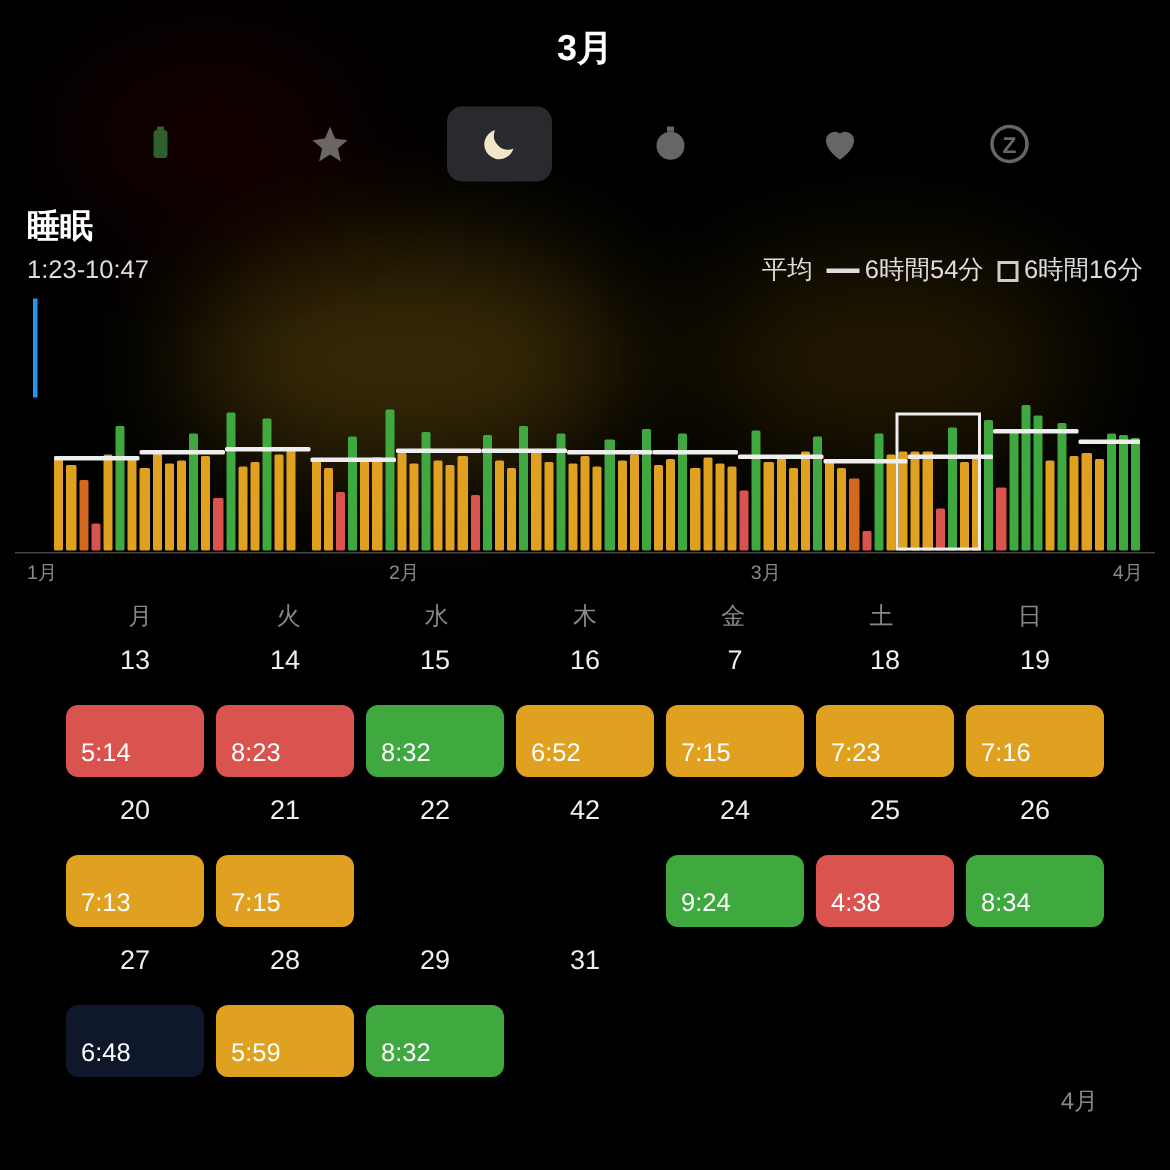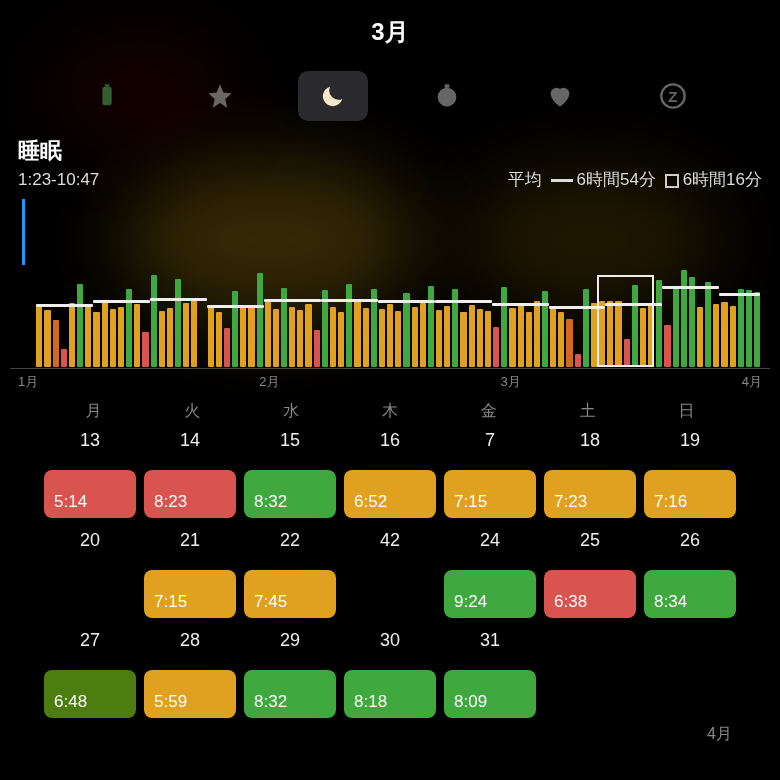--- a/index.html
+++ b/index.html
@@ -26,21 +26,21 @@
   .avg-seg { position:absolute; height:3px; background:#eee; border-radius:1px; }
   .sel-box { position:absolute; border:2px solid #eee; background:transparent; }
   .xaxis { position:relative; display:flex; justify-content:space-between; margin:4px 18px 0; font-size:13px; color:#888; }
   .dow { display:grid; grid-template-columns:repeat(7,1fr); text-align:center; color:#888; font-size:16px; margin:10px 44px 4px; }
   .cal { display:grid; grid-template-columns:repeat(7,1fr); gap:8px 8px; margin:0 44px; }
   .cell { position:relative; height:92px; }
   .dnum { position:absolute; top:4px; left:50%; transform:translateX(-50%); font-size:18px; color:#eee; }
   .block { position:absolute; left:0; right:0; bottom:0; height:48px; border-radius:8px; display:flex; align-items:flex-end; padding:0 0 6px 10px; font-size:17px; color:#fff; font-weight:500; }
   .c-green { background:#3fa83f; }
   .c-orange { background:#e0a020; }
-  .c-dorange { background:#4d7c0f; }
+  .c-dorange { background:#0f172a; }
   .c-red { background:#d9534f; }
   .month-lbl { text-align:right; color:#888; font-size:16px; margin:6px 48px 0 0; }
 </style>
 </head>
 <body>
 <div class="app">
   <div class="glow g1"></div>
     <div class="glow g2"></div>
     <div class="glow g3"></div>
 
@@ -244,61 +244,56 @@
       <div class="cell">
         <div class="dnum">18</div>
         <div class="block c-orange">7:23</div>
       </div>
       <div class="cell">
         <div class="dnum">19</div>
         <div class="block c-orange">7:16</div>
       </div>
       <div class="cell">
         <div class="dnum">20</div>
+        <div class="block c-orange">7:13</div>
       </div>
       <div class="cell">
         <div class="dnum">21</div>
         <div class="block c-orange">7:15</div>
       </div>
       <div class="cell">
         <div class="dnum">22</div>
-        <div class="block c-orange">7:45</div>
       </div>
       <div class="cell">
         <div class="dnum">42</div>
       </div>
       <div class="cell">
         <div class="dnum">24</div>
         <div class="block c-green">9:24</div>
       </div>
       <div class="cell">
         <div class="dnum">25</div>
-        <div class="block c-red">6:38</div>
+        <div class="block c-red">4:38</div>
       </div>
       <div class="cell">
         <div class="dnum">26</div>
         <div class="block c-green">8:34</div>
       </div>
       <div class="cell">
         <div class="dnum">27</div>
         <div class="block c-dorange">6:48</div>
       </div>
       <div class="cell">
         <div class="dnum">28</div>
         <div class="block c-orange">5:59</div>
       </div>
       <div class="cell">
         <div class="dnum">29</div>
         <div class="block c-green">8:32</div>
       </div>
       <div class="cell">
-        <div class="dnum">30</div>
-        <div class="block c-green">8:18</div>
-      </div>
-      <div class="cell">
         <div class="dnum">31</div>
-        <div class="block c-green">8:09</div>
       </div>
       <div class="cell"></div>
       <div class="cell"></div>
     </div>
   <div class="month-lbl">4月</div>
 </div>
 
 </body></html>

